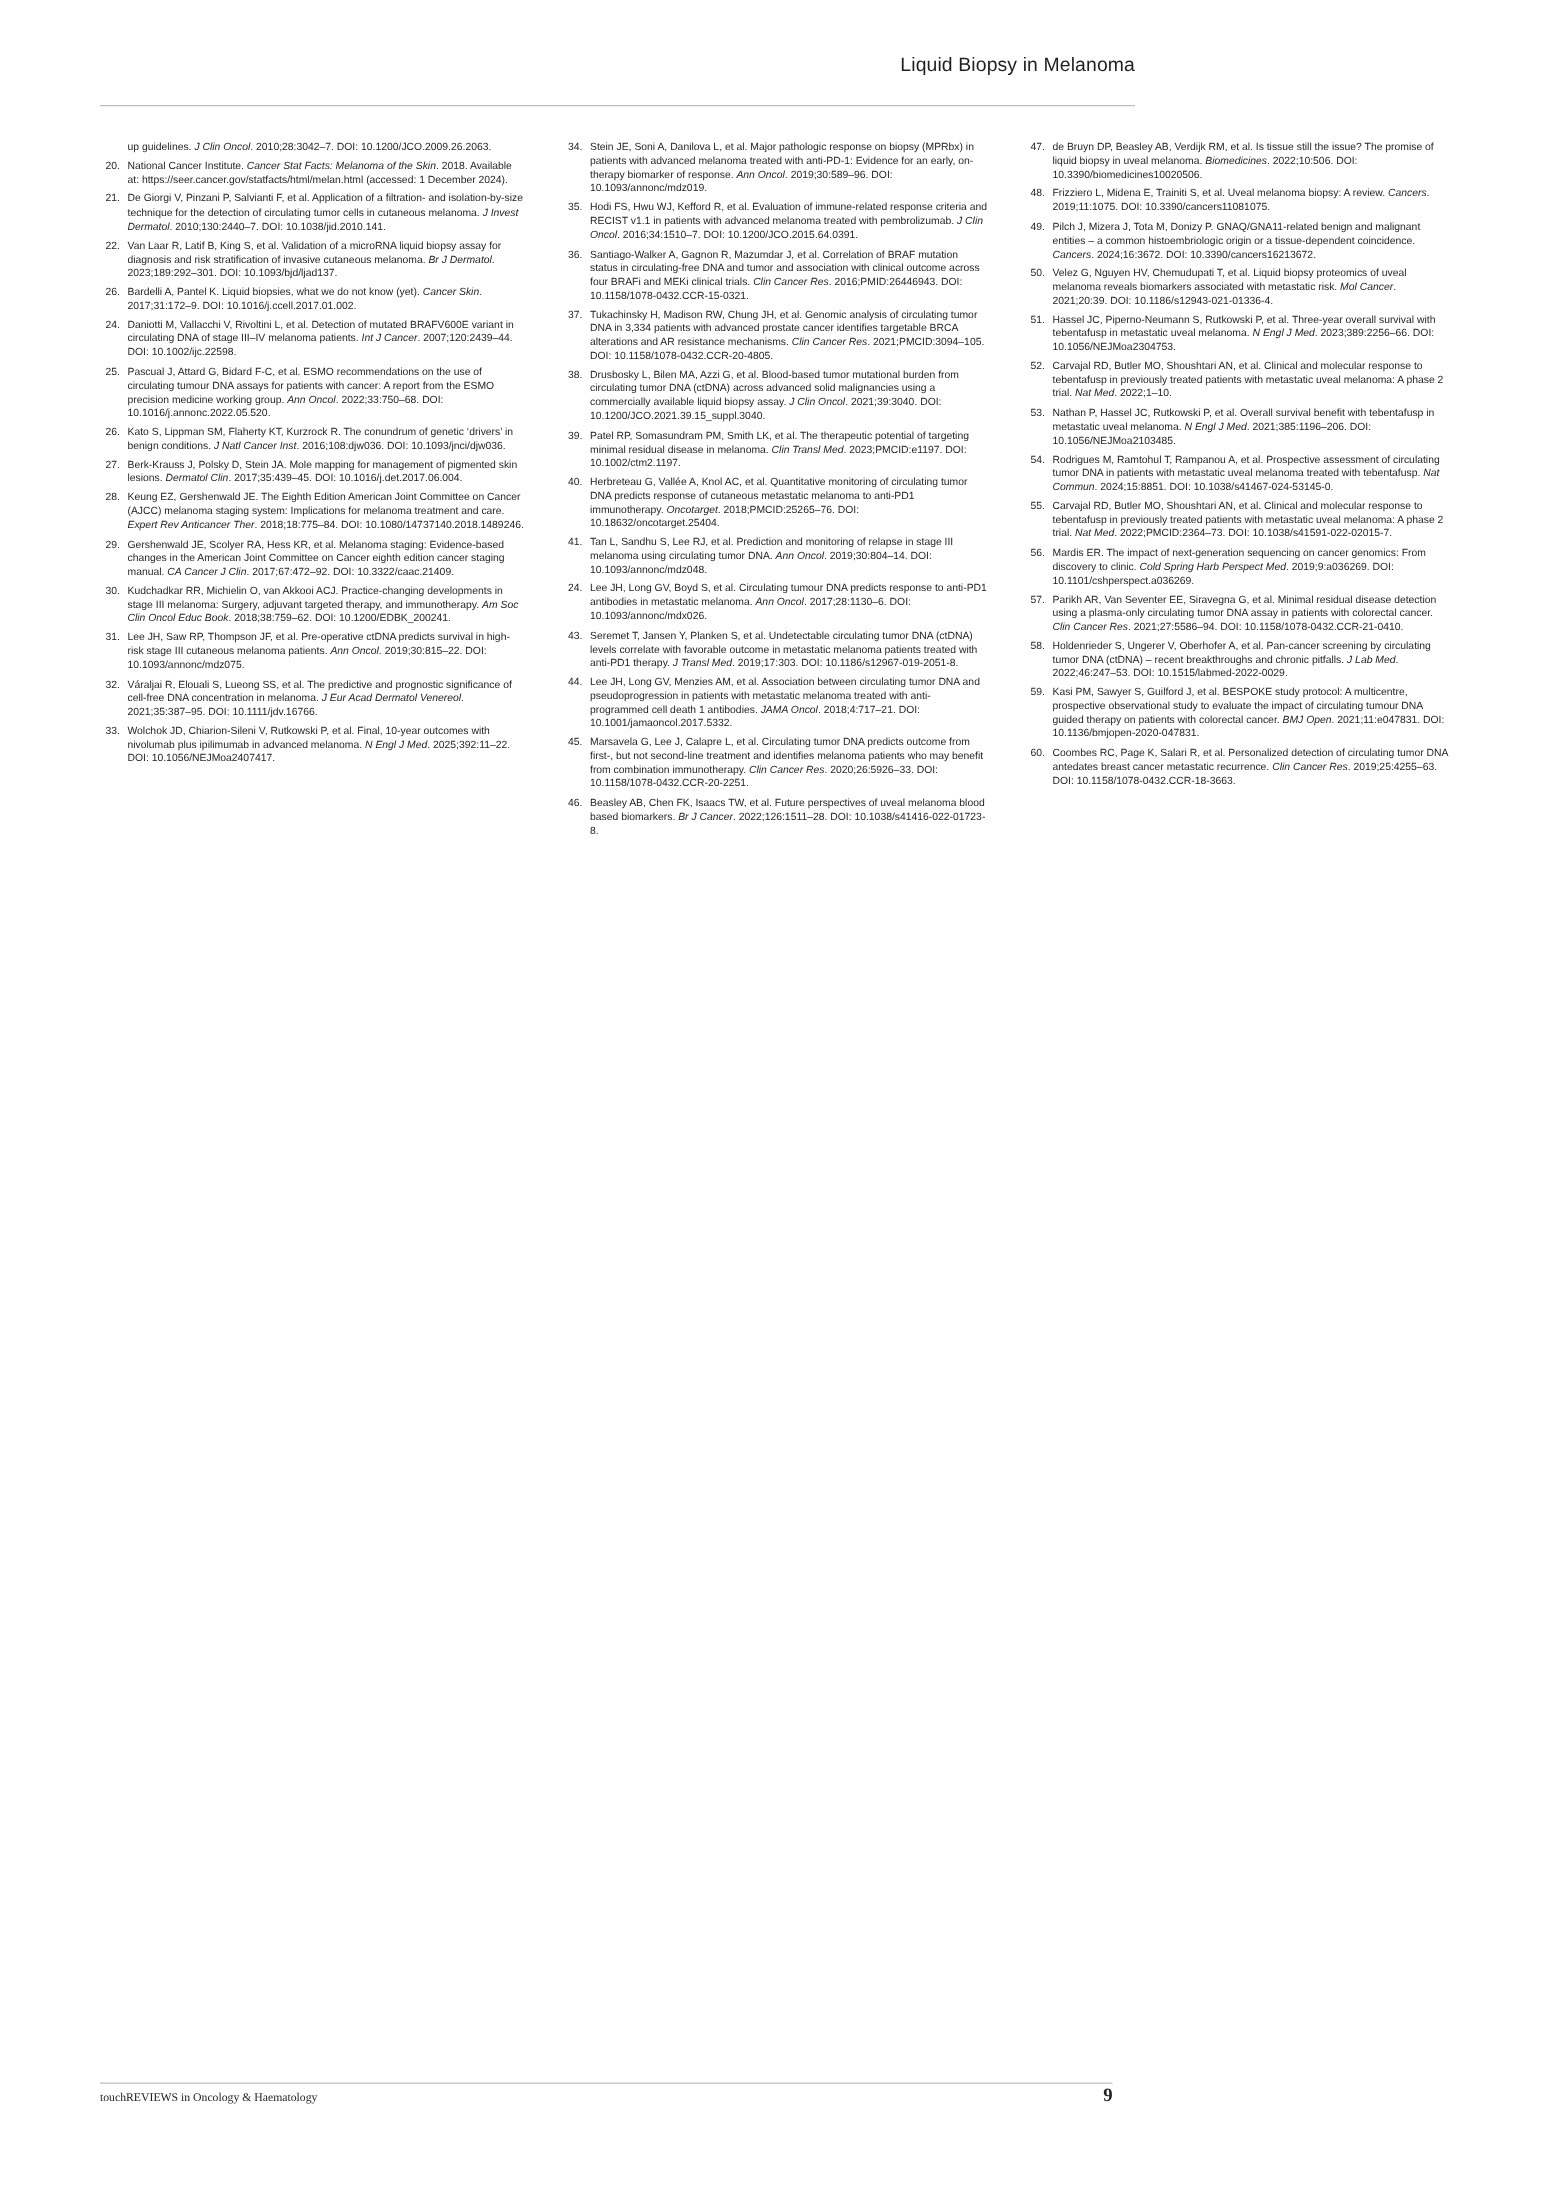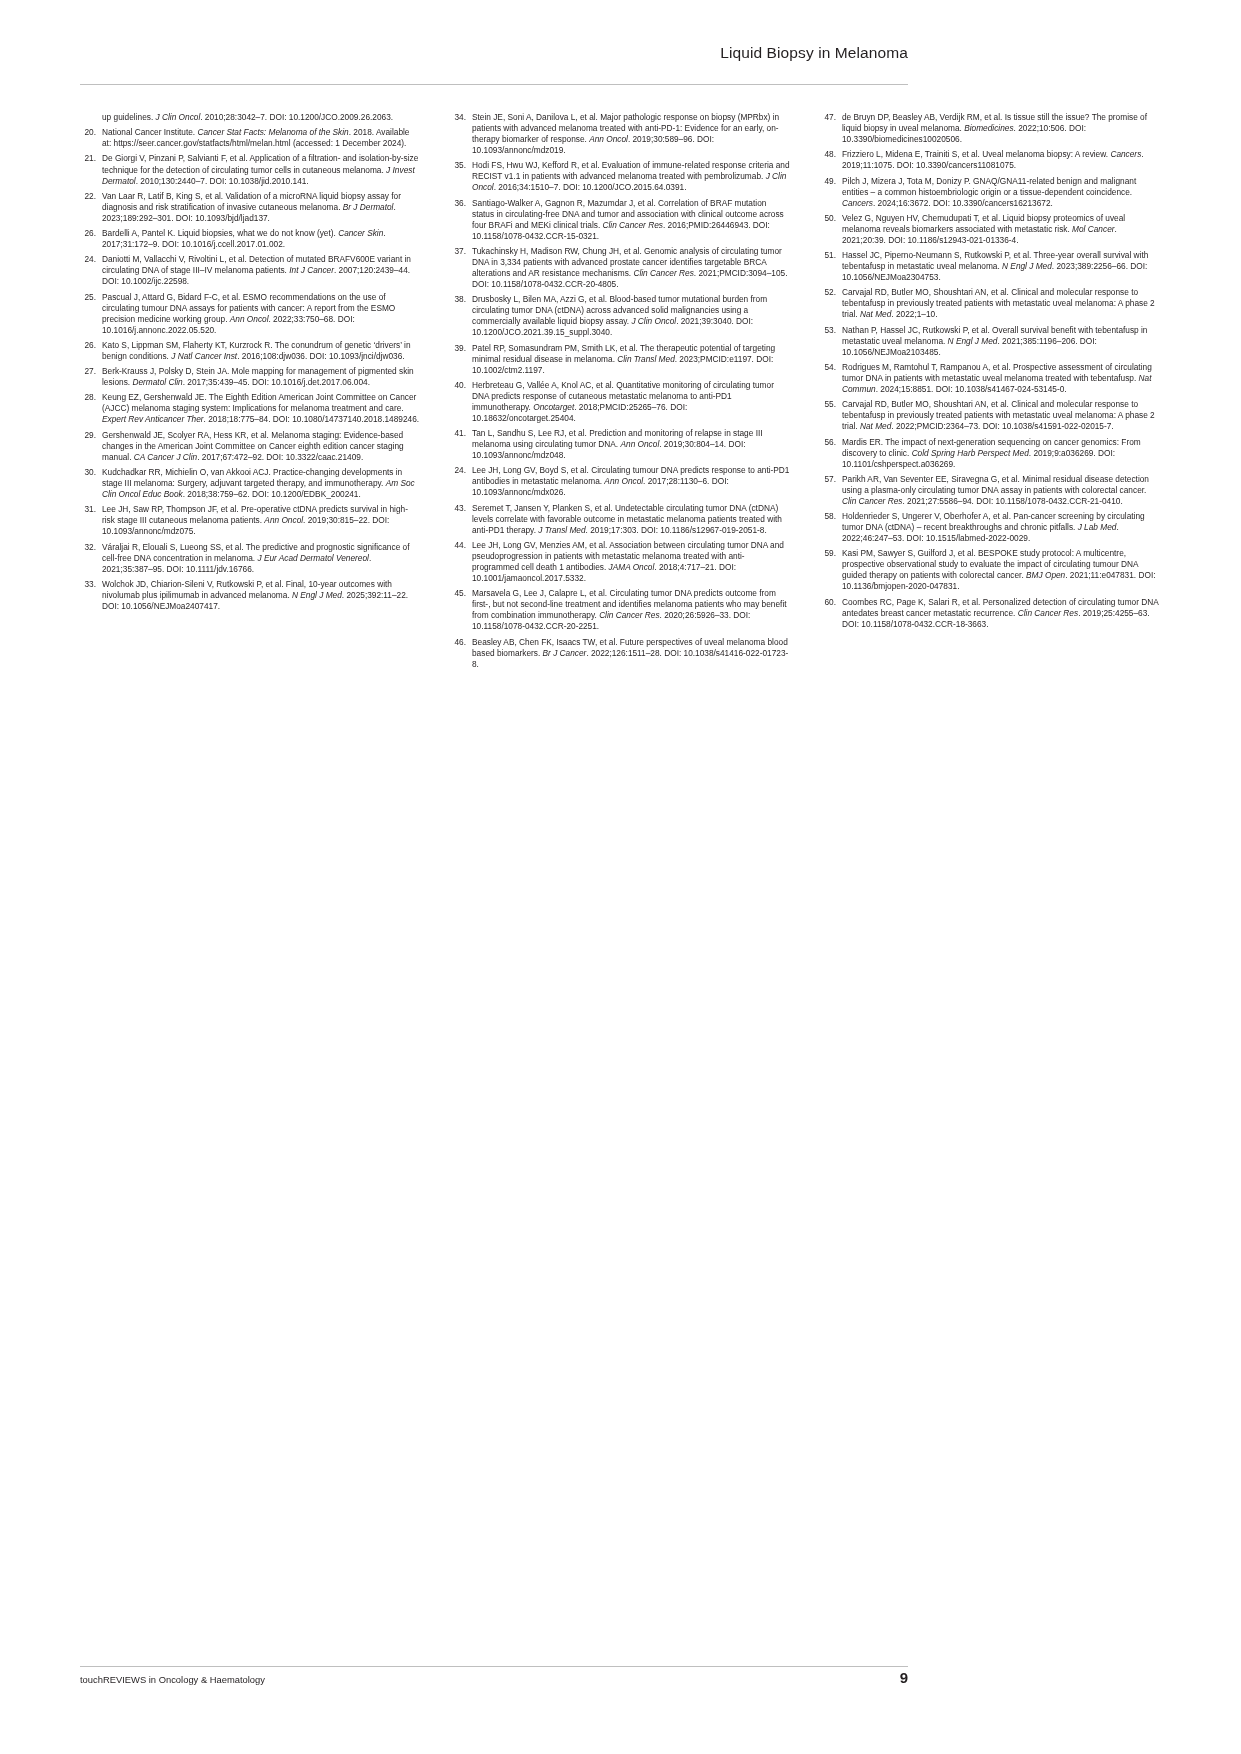--- a/index.html
+++ b/index.html
@@ -71,23 +71,24 @@
     text-align: left;
     hyphens: none;
   }
   .ref-text i {
     font-style: italic;
     margin-top: 44px;
   }
   .footer {
     position: absolute;
     left: 80px;
-    right: 80px;
+    right: 98px;
     bottom: 62px;
     height: 26px;
+    font-family: Liberation Serif, serif;
   }
   .footer-rule {
     position: absolute;
     left: 0;
     right: 0;
     top: 0;
     height: 1px;
     background: #bfbfbf;
   }
   .footer-left {

